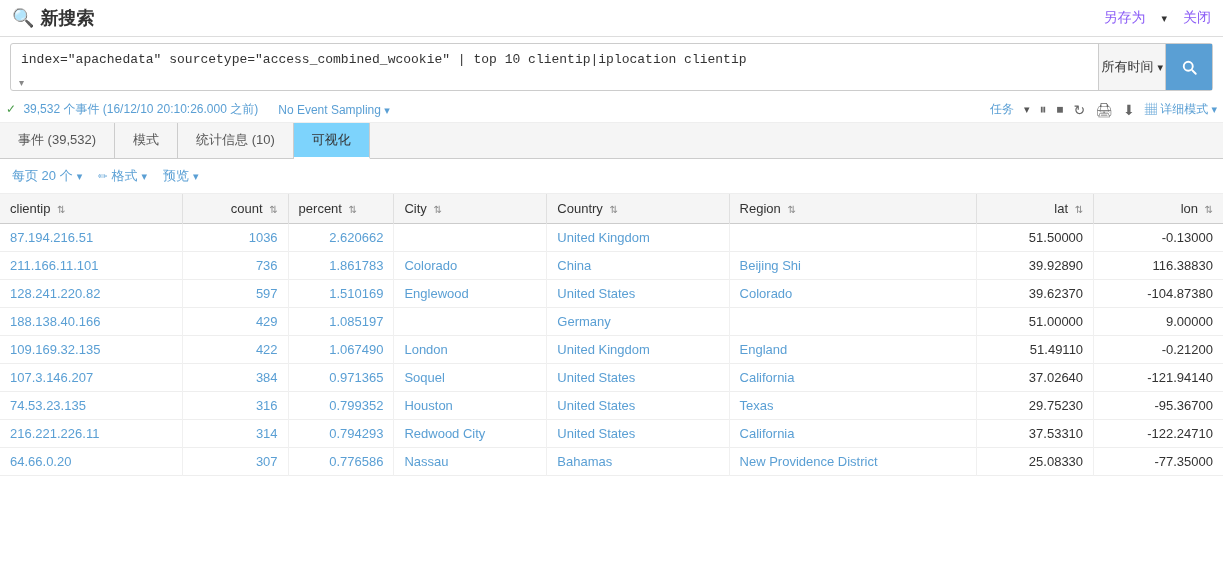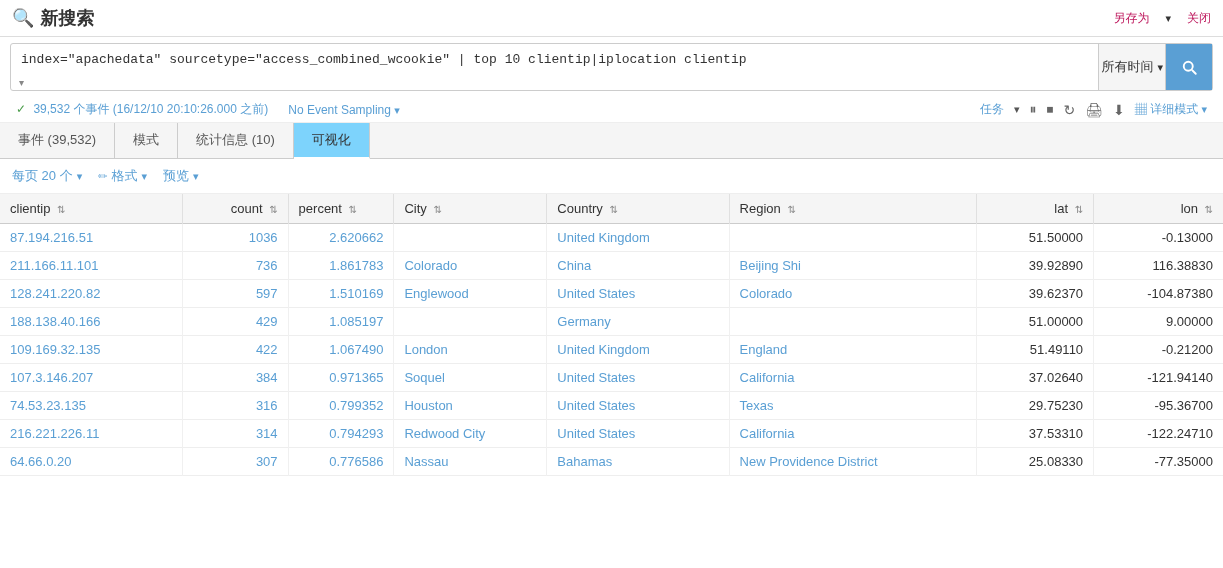--- a/index.html
+++ b/index.html
@@ -21,23 +21,23 @@
       align-items: center;
       gap: 6px;
     }
     .top-bar-right {
       margin-left: auto;
       display: flex;
       align-items: center;
       gap: 16px;
     }
     .top-bar-right a {
-      color: #be185d;
+      color: #8b5cf6;
       text-decoration: none;
-      font-size: 12px;
+      font-size: 14px;
     }
 
     
     .search-bar {
       display: flex;
       align-items: stretch;
       margin: 6px 10px;
       border: 1px solid #ccc;
       border-radius: 3px;
       background: #fff;
@@ -86,21 +86,21 @@
       cursor: pointer;
       padding: 0 14px;
       border-left: 1px solid #ccc;
     }
     .search-btn svg { width: 18px; height: 18px; fill: #fff; }
 
     
     .event-summary {
       display: flex;
       align-items: center;
-      padding: 4px 16px;
+      padding: 4px 6px;
       font-size: 12px;
       color: #555;
       gap: 20px;
       border-bottom: 1px solid #eee;
     }
     .event-count { color: #5a9fd4; }
     .event-count .check { color: #4c9e4c; margin-right: 4px; }
     .no-sampling { color: #5a9fd4; cursor: pointer; }
     .event-actions {
       margin-left: auto;

